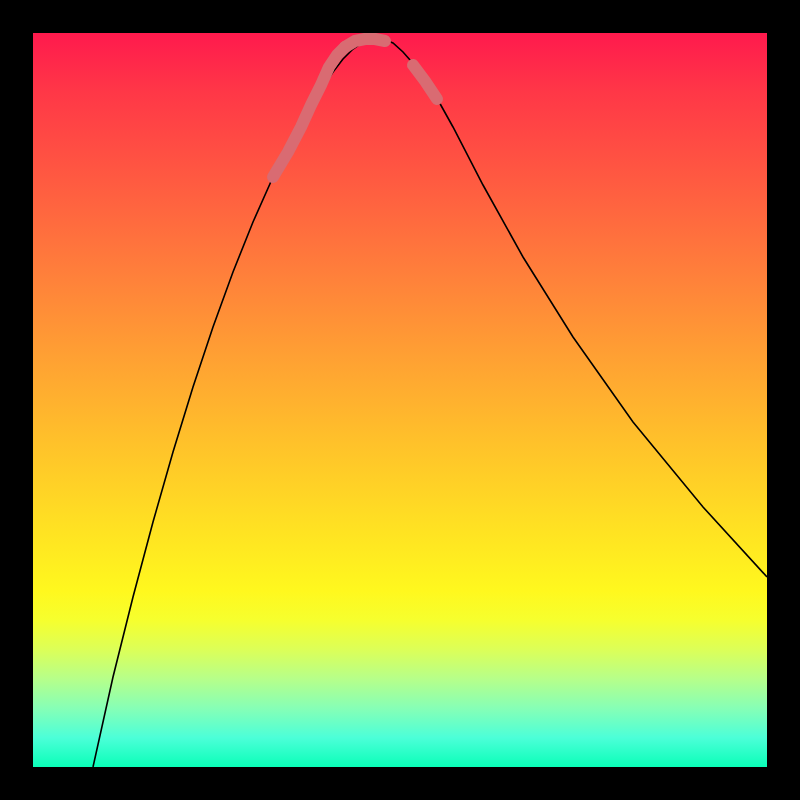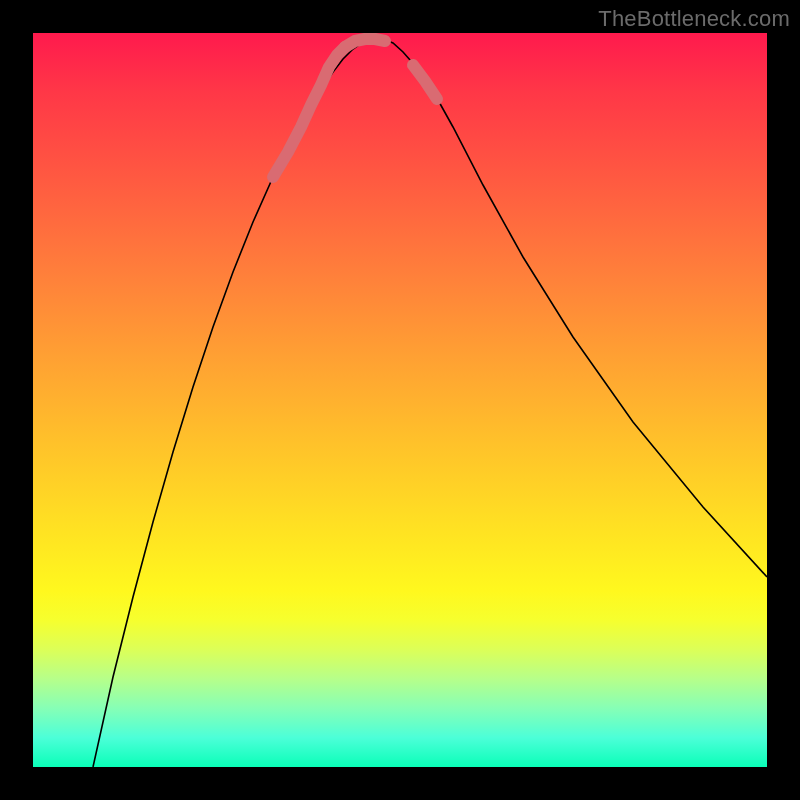--- a/index.html
+++ b/index.html
@@ -64,14 +64,13 @@
 
 <div class="frame">
   <div class="plot">
     <svg class="curve" viewBox="0 0 734 734">
         <polyline points="60,734 80,644 100,564 120,489 140,419 160,354 180,294 200,239 220,189 240,144 260,104 275,79 290,54 300,39 310,26 320,16 330,9 340,6 350,6 360,10 370,19 385,36 400,58 420,94 450,152 490,224 540,304 600,389 670,474 734,544" fill="none" stroke="#000000" stroke-width="1.6"></polyline>
         <polyline points="240,144 255,119 268,94 278,72 288,52 296,34 304,22 312,14" fill="none" stroke="#d96b72" stroke-width="12" stroke-linecap="round" stroke-linejoin="round"></polyline>
         <polyline points="312,14 322,8 332,6 342,6 352,8" fill="none" stroke="#d96b72" stroke-width="12" stroke-linecap="round" stroke-linejoin="round"></polyline>
         <polyline points="380,32 392,48 404,66" fill="none" stroke="#d96b72" stroke-width="12" stroke-linecap="round" stroke-linejoin="round"></polyline>
       </svg>
   </div>
-  <div class="watermark">TheBottleneck.com</div>
 </div>
 
 </body></html>

